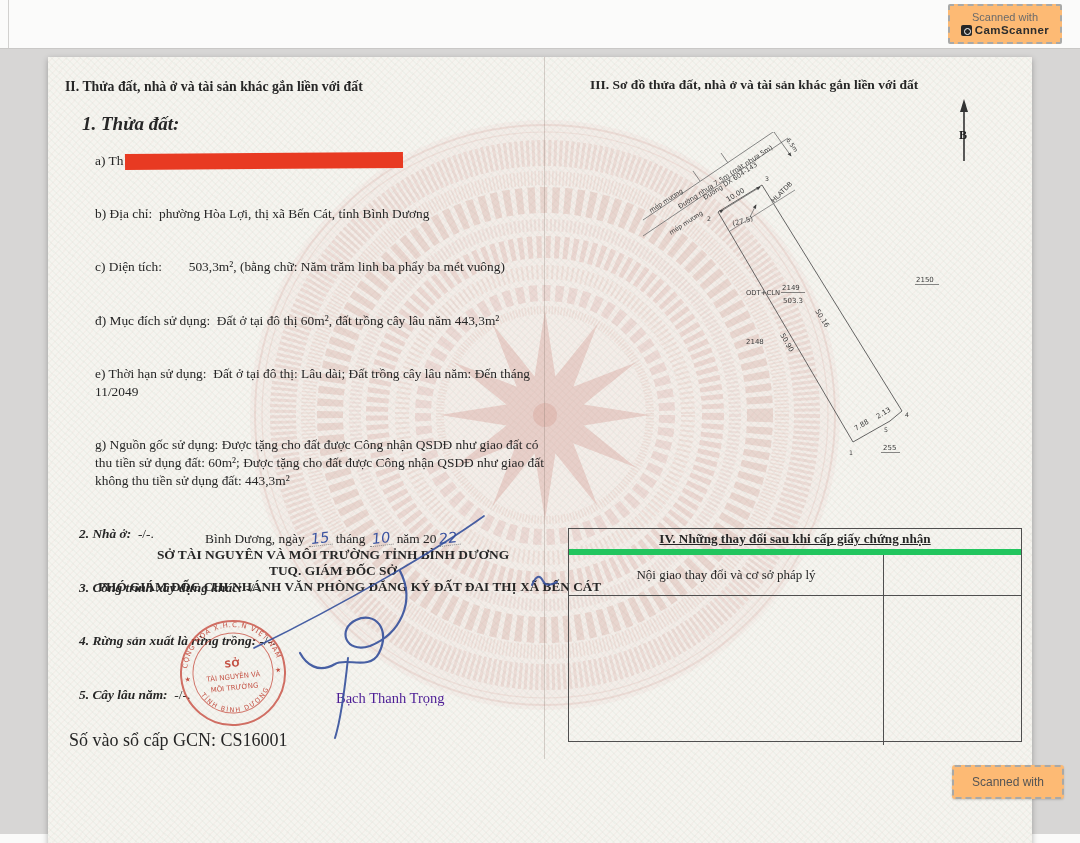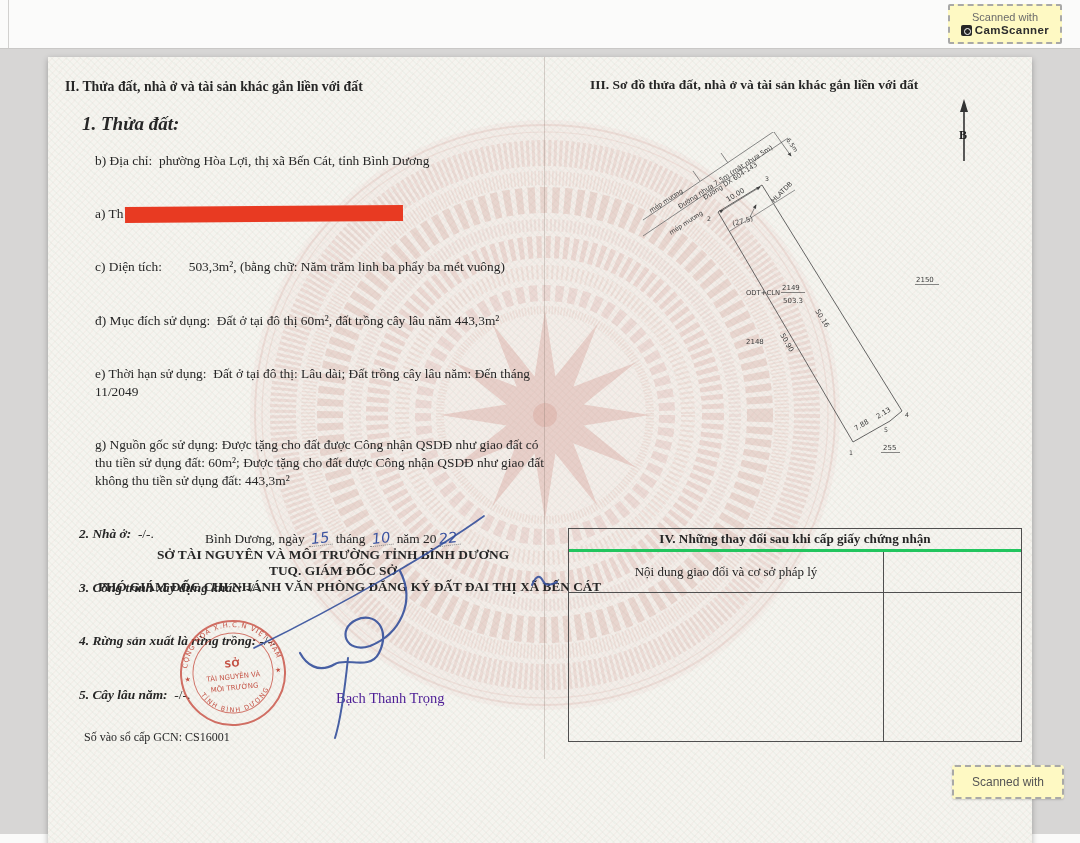--- a/index.html
+++ b/index.html
@@ -4,21 +4,21 @@
 <style>
   html,body{margin:0;padding:0;background:#cfcfcf;}
   .screen{position:relative;width:1080px;height:843px;background:#d7d6d5;overflow:hidden;
           font-family:"Liberation Serif", serif;color:#262626;}
   
   .top-strip{position:absolute;left:0;top:0;width:1080px;height:48px;background:#fbfbfa;
              border-bottom:1px solid #c9c8c6;}
   .top-strip .edge{position:absolute;left:8px;top:0;width:1px;height:48px;background:#d2d1cf;}
   .bottom-strip{position:absolute;left:0;bottom:0;width:1080px;height:9px;background:#fafaf9;}
   
-  .badge{position:absolute;background:#fef9c3;border:2px dashed #a9a9a7;display:flex;
+  .badge{position:absolute;background:#fdba74;border:2px dashed #a9a9a7;display:flex;
          flex-direction:column;align-items:center;justify-content:center;
          font-family:"Liberation Sans", sans-serif;}
   .badge-top{left:948px;top:4px;width:110px;height:36px;gap:1px;border-radius:2px;}
   .badge-top .lbl{font-size:11px;color:#6b6b6b;line-height:11px;}
   .brand-row{display:flex;align-items:center;gap:3px;}
   .brand-ico{width:11px;height:11px;background:#262626;border-radius:2px;position:relative;}
   .brand-ico::after{content:"";position:absolute;left:3px;top:3px;width:5px;height:5px;border:1px solid #fff;border-radius:50%;}
   .brand-txt{font-size:11.5px;font-weight:bold;color:#2d2d2d;letter-spacing:.4px;filter:blur(.3px);}
   .badge-bottom{left:952px;top:765px;width:108px;height:30px;border-radius:3px;box-shadow:0 1px 2px rgba(0,0,0,.15);}
   .badge-bottom .lbl{font-size:12px;color:#555;}
@@ -47,28 +47,28 @@
   .diagram{left:595px;top:75px;}
   .diagram text{font-family:"DejaVu Sans", sans-serif;fill:#3c3c3c;}
   
   .sigblock{left:50px;top:474px;width:470px;text-align:center;}
   .dateline{font-size:13.4px;white-space:nowrap;}
   .hand{font-family:"DejaVu Sans", sans-serif;font-style:italic;color:#3c54a0;font-size:14.5px;
         display:inline-block;transform:rotate(-7deg);border-bottom:1px dotted #8a8a8a;padding:0 3px;line-height:13px;}
   .org{font-weight:bold;font-size:13.4px;line-height:16.2px;white-space:nowrap;}
   .org3{font-size:13.1px;letter-spacing:.1px;}
   .signer{left:288px;top:633px;font-size:14.5px;color:#4c1d95;white-space:nowrap;}
-  .bookno{left:36px;top:673px;font-size:12px;}
+  .bookno{left:21px;top:673px;font-size:18px;}
   .stamp{left:127px;top:558px;transform:rotate(-6deg);opacity:.9;}
   .sig-overlay{left:0;top:0;z-index:3;pointer-events:none;}
   
   .tbl{left:520px;top:471px;width:452px;height:212px;border:1.2px solid #4f4f4f;z-index:2;position:absolute;
        font-size:13px;}
-  .tbl .trow{border-bottom:3px solid #22c55e;height:20px;display:flex;align-items:center;justify-content:center;
-       font-weight:bold;font-size:13.2px;}
+  .tbl .trow{border-bottom:6px solid #22c55e;height:20px;display:flex;align-items:center;justify-content:center;
+       font-weight:bold;font-size:13.2px;text-decoration:underline;}
   .tbl .hrow{display:flex;border-bottom:1px solid #4f4f4f;height:40px;}
   .tbl .c1{width:314px;border-right:1px solid #4f4f4f;display:flex;align-items:center;justify-content:center;text-align:center;}
   .tbl .c2{width:137px;display:flex;align-items:center;justify-content:center;text-align:center;font-size:12.6px;line-height:14px;}
   .tbl .body{display:flex;height:149px;}
 </style>
 </head>
 <body>
 
 <div class="screen">
 
@@ -100,22 +100,22 @@
       <circle cx="300" cy="300" r="122" fill="none" stroke="rgba(198,130,120,.18)" stroke-width="16" stroke-dasharray="8 5"></circle>
       <circle cx="300" cy="300" r="105" fill="none" stroke="rgba(204,148,138,.14)" stroke-width="8" stroke-dasharray="1.5 1.5"></circle>
       <polygon fill="rgba(206,140,128,.30)" points="300,195 310.4,261.4 352.5,209.1 328.3,271.7 390.9,247.5 338.6,289.6 405,300 338.6,310.4 390.9,352.5 328.3,328.3 352.5,390.9 310.4,338.6 300,405 289.6,338.6 247.5,390.9 271.7,328.3 209.1,352.5 261.4,310.4 195,300 261.4,289.6 209.1,247.5 271.7,271.7 247.5,209.1 289.6,261.4"></polygon>
       <circle cx="300" cy="300" r="12" fill="rgba(206,140,128,.25)"></circle>
     </svg>
     <div class="fold"></div>
 
     <div class="z h2">II. Thửa đất, nhà ở và tài sản khác gắn liền với đất</div>
     <div class="z sub1">1. Thửa đất:</div>
     <div class="z sec2-body">
+      <div class="item"><span>a) Th</span><span class="redbar"></span></div>
       <div class="item">b) Địa chỉ:  phường Hòa Lợi, thị xã Bến Cát, tỉnh Bình Dương</div>
-      <div class="item"><span>a) Th</span><span class="redbar"></span></div>
       <div class="item">c) Diện tích:        503,3m², (bằng chữ: Năm trăm linh ba phẩy ba mét vuông)</div>
       <div class="item">đ) Mục đích sử dụng:  Đất ở tại đô thị 60m², đất trồng cây lâu năm 443,3m²</div>
       <div class="item">e) Thời hạn sử dụng:  Đất ở tại đô thị: Lâu dài; Đất trồng cây lâu năm: Đến tháng 11/2049</div>
       <div class="item">g) Nguồn gốc sử dụng: Được tặng cho đất được Công nhận QSDĐ như giao đất có thu tiền sử dụng đất: 60m²; Được tặng cho đất được Công nhận QSDĐ như giao đất không thu tiền sử dụng đất: 443,3m²</div>
       <div class="num"><b>2. Nhà ở:</b>  <span>-/-.</span></div>
       <div class="num"><b>3. Công trình xây dựng khác:</b> <span>-/-.</span></div>
       <div class="num"><b>4. Rừng sản xuất là rừng trồng:</b> <span>-/-.</span></div>
       <div class="num"><b>5. Cây lâu năm:</b>  <span>-/-.</span></div>
       
       
@@ -223,21 +223,21 @@
         <path d="M436,459 C390,492 300,545 206,591" stroke-width="1.7"></path>
         <path d="M352,514 C368,545 352,577 322,589 C297,597 289,572 308,563 C327,554 343,572 331,596 C322,614 298,600 287,607 C270,617 258,607 252,596" stroke-width="2.2"></path>
         <path d="M300,601 C296,640 291,668 287,681" stroke-width="2"></path>
         <path d="M484,528 q6,-14 11,-4 q3,7 14,1" stroke-width="2"></path>
       </g>
     </svg>
 
     <div class="tbl">
       <div class="trow">IV. Những thay đổi sau khi cấp giấy chứng nhận</div>
       <div class="hrow">
-        <div class="c1">Nội dung giao đổi và cơ sở pháp lý</div>
+        <div class="c1">Nội giao thay đổi và cơ sở pháp lý</div>
       </div>
       <div class="body">
         <div class="c1"></div>
         <div class="c2"></div>
       </div>
     </div>
 
   </div>
 
   <div class="badge badge-bottom">

